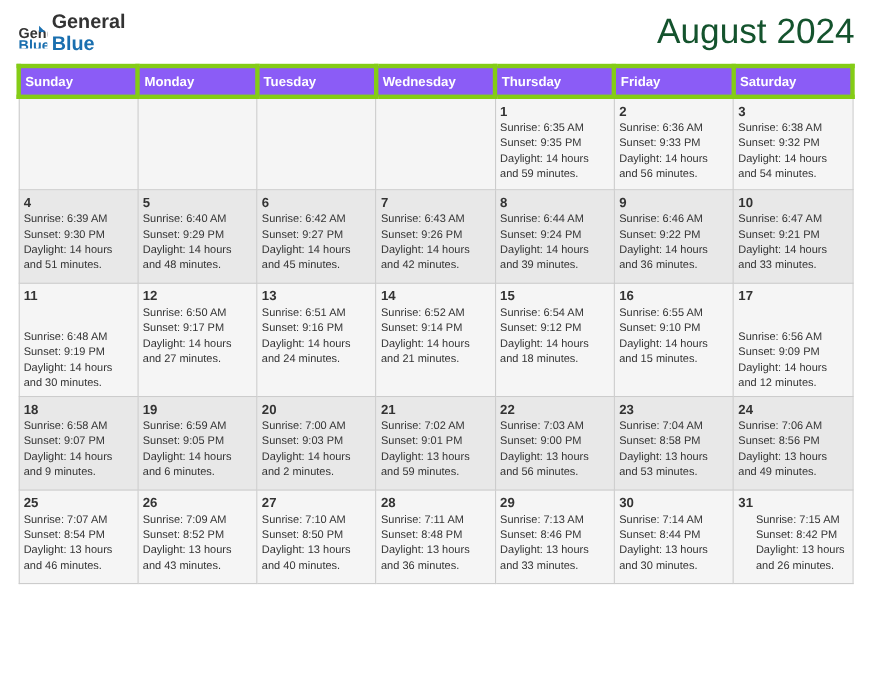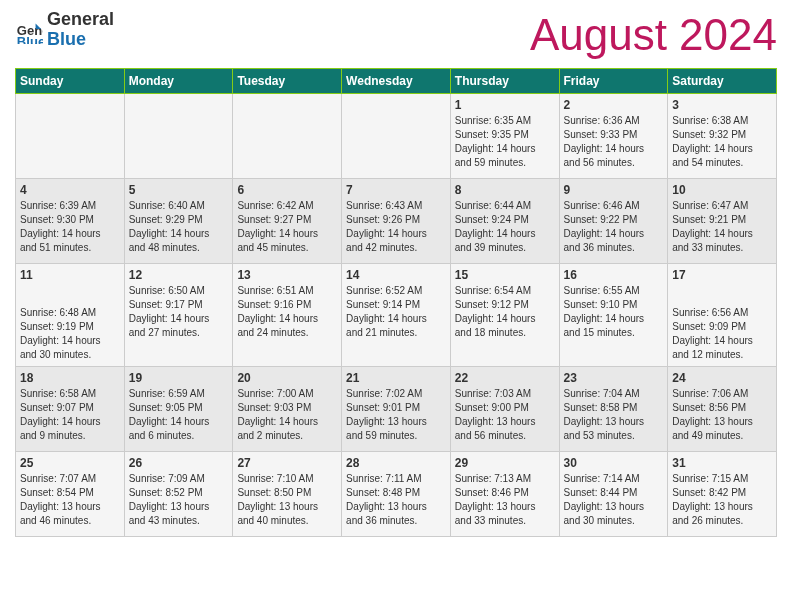--- a/index.html
+++ b/index.html
@@ -31,41 +31,41 @@
       color: #1a6faf;
     }
     .logo-icon {
       width: 28px;
       height: 28px;
     }
     .title-area {
       text-align: right;
     }
     .month-year {
-      font-size: 44px;
-      color: #be185d;
+      font-size: 32px;
+      color: #14532d;
       font-weight: normal;
     }
     .location {
       font-size: 14px;
       color: #555;
     }
     table {
       width: 100%;
       border-collapse: collapse;
       table-layout: fixed;
     }
     thead tr th {
-      background-color: #0f766e;
+      background-color: #8b5cf6;
       color: #fff;
       font-size: 12px;
       font-weight: bold;
       padding: 5px 4px;
       text-align: left;
-      border: 1px solid #84cc16;
+      border: 4px solid #84cc16;
     }
     tbody tr td {
       vertical-align: top;
       font-size: 10px;
       color: #333;
       padding: 4px;
       border: 1px solid #ccc;
       height: 85px;
     }
     tbody tr:nth-child(odd) td {
@@ -341,20 +341,20 @@
         </td>
         <td>
           <span class="day-num">30</span>
           <div class="day-info" style="white-space: pre-line;">Sunrise: 7:14 AM
 Sunset: 8:44 PM
 Daylight: 13 hours
 and 30 minutes.</div>
         </td>
         <td>
           <span class="day-num">31</span>
-          <div class="day-info" style="white-space: pre-line;">Sunrise: 7:15 AM
+          <div class="day-info" style="white-space: pre-line; margin-left: 16px;">Sunrise: 7:15 AM
 Sunset: 8:42 PM
 Daylight: 13 hours
 and 26 minutes.</div>
         </td>
       </tr>
     </tbody>
 </table>
 
 </body></html>

